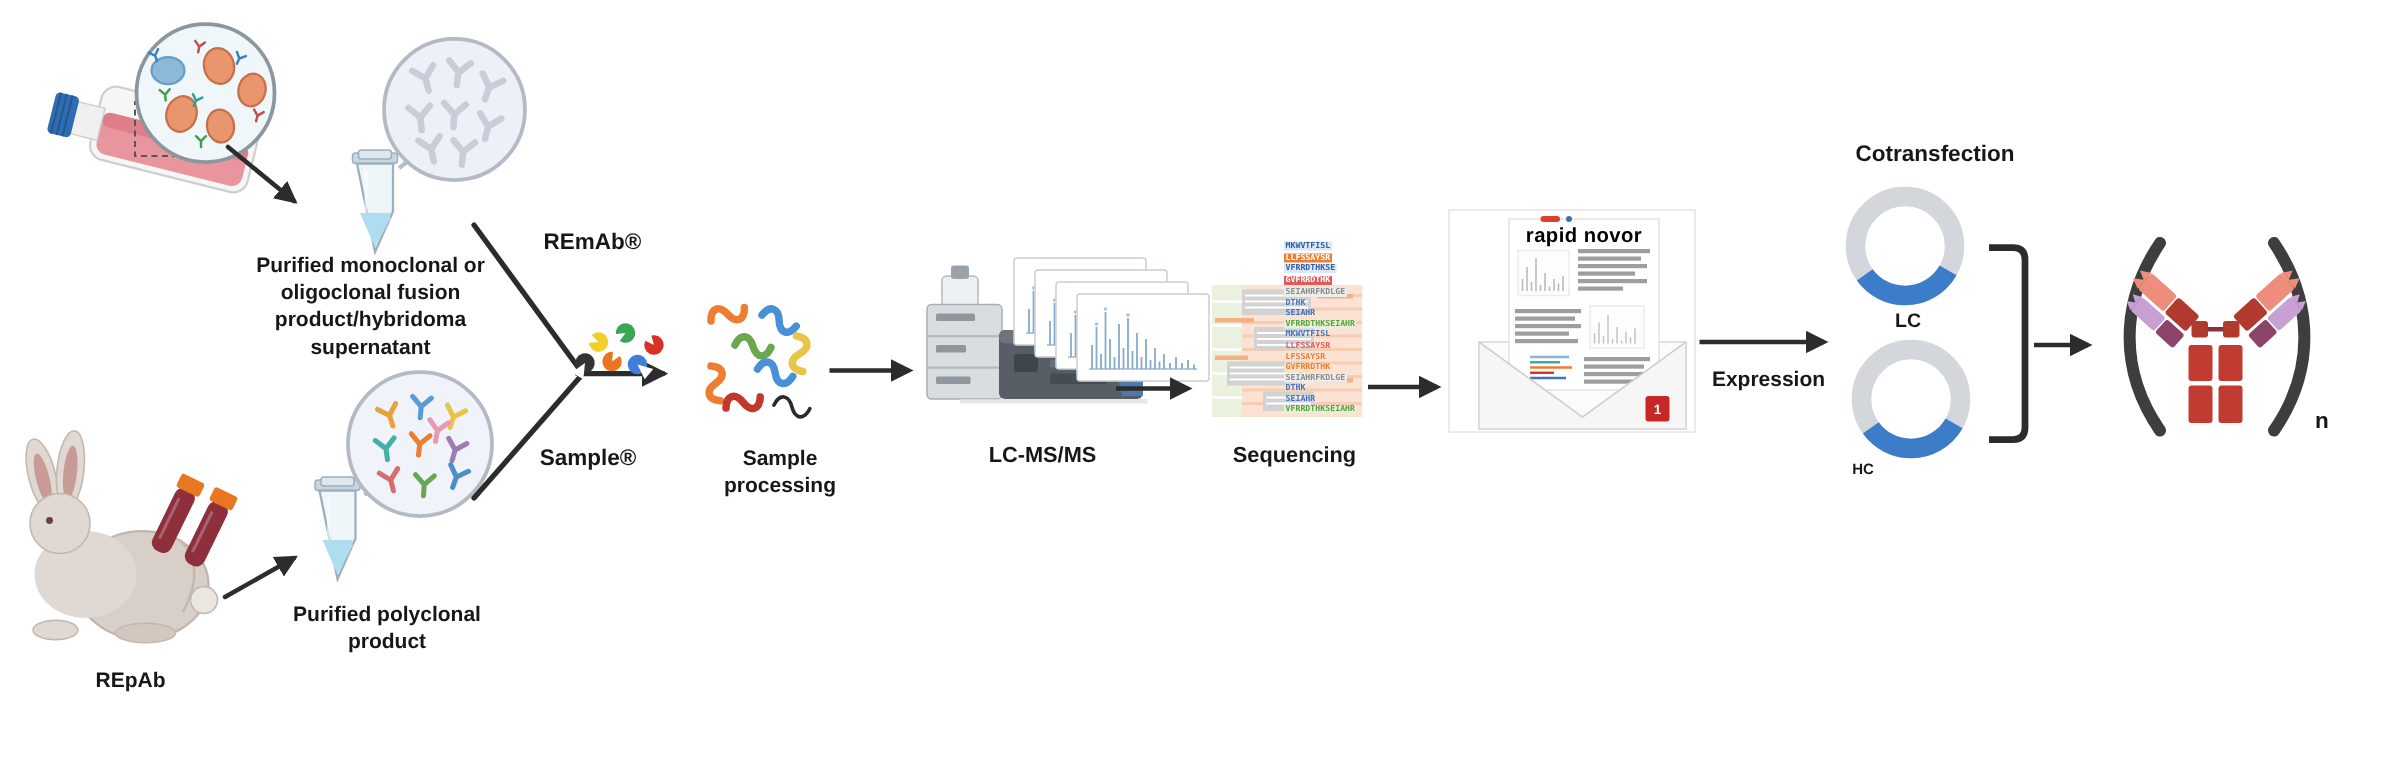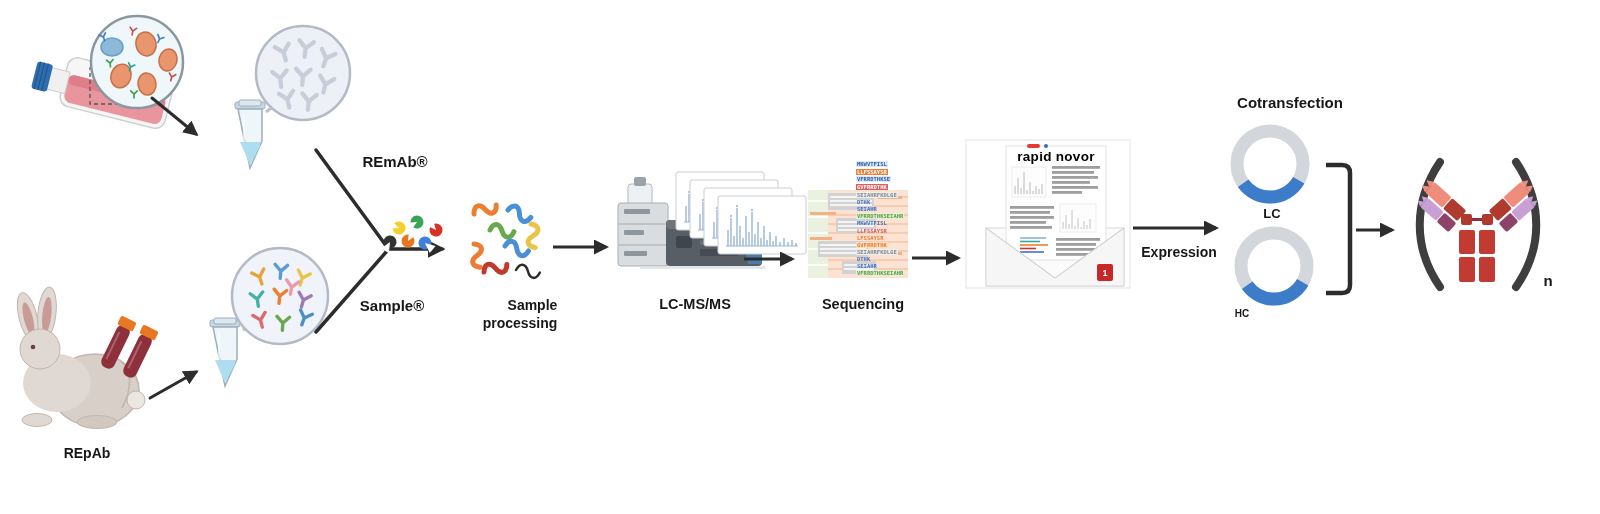--- a/index.html
+++ b/index.html
@@ -1,19 +1,19 @@
 <!DOCTYPE html>
 <html><head>
 <meta charset="utf-8">
 <style>
   html,body{margin:0;padding:0;background:#fff;}
   .canvas{position:relative;width:1600px;height:514px;background:#ffffff;overflow:hidden;
           font-family:"Liberation Sans",sans-serif;}
   .canvas svg{position:absolute;left:0;top:0;}
-  .lbl{position:absolute;color:#171717;font-weight:bold;text-align:right;
+  .lbl{position:absolute;color:#171717;font-weight:bold;text-align:center;
        white-space:pre-line;line-height:1.3;transform:translateX(-50%);}
   .seqrow{position:absolute;left:856px;font-family:"DejaVu Sans Mono",monospace;
           font-size:5.5px;font-weight:bold;line-height:1.15;padding:0 1px;white-space:nowrap;}
   .badge{position:absolute;left:1097px;top:264px;width:16px;height:17px;color:#fff;
          font-size:9px;font-weight:bold;display:flex;align-items:center;justify-content:center;
          border-radius:2px;}
   .logo-bar{position:absolute;left:1027px;top:144px;width:13px;height:4px;border-radius:2px;}
   .logo-dot{position:absolute;left:1044px;top:144px;width:4px;height:4px;border-radius:50%;}
 </style>
 </head>
@@ -315,23 +315,29 @@
       <rect x="3" y="-7" width="19" height="14" rx="2" fill="#b03a2e"></rect>
       <rect x="23" y="-7" width="23" height="14" rx="2" fill="#ef8d7d"></rect>
       <polygon points="46,-7 53,-3 47,0 53,4 46,7" fill="#ef8d7d"></polygon>
       <rect x="2" y="9" width="16" height="12" rx="2" fill="#8e4468"></rect>
       <rect x="19" y="9" width="21" height="12" rx="2" fill="#c9a0d4"></rect>
       <polygon points="40,9 46,12 41,15 46,18 40,21" fill="#c9a0d4"></polygon>
     </g>
   </g>
 </svg>
 
+<div class="lbl" style="left:247px;top:167px;font-size:14px">Purified monoclonal or
+oligoclonal fusion
+product/hybridoma
+supernatant</div>
 <div class="lbl" style="left:395px;top:152px;font-size:15px">REmAb®</div>
 <div class="lbl" style="left:392px;top:296px;font-size:15px">Sample®</div>
 <div class="lbl" style="left:87px;top:444px;font-size:14px">REpAb</div>
+<div class="lbl" style="left:258px;top:400px;font-size:14px">Purified polyclonal
+product</div>
 <div class="lbl" style="left:520px;top:296px;font-size:14px">Sample
 processing</div>
 <div class="lbl" style="left:695px;top:295px;font-size:14.5px">LC-MS/MS</div>
 <div class="lbl" style="left:863px;top:295px;font-size:14.5px">Sequencing</div>
 <div class="lbl" style="left:1179px;top:243px;font-size:14px">Expression</div>
 <div class="lbl" style="left:1290px;top:93px;font-size:15px">Cotransfection</div>
 <div class="lbl" style="left:1272px;top:206px;font-size:13px">LC</div>
 <div class="lbl" style="left:1242px;top:307px;font-size:10px">HC</div>
 <div class="lbl" style="left:1548px;top:271px;font-size:15px">n</div>
 

